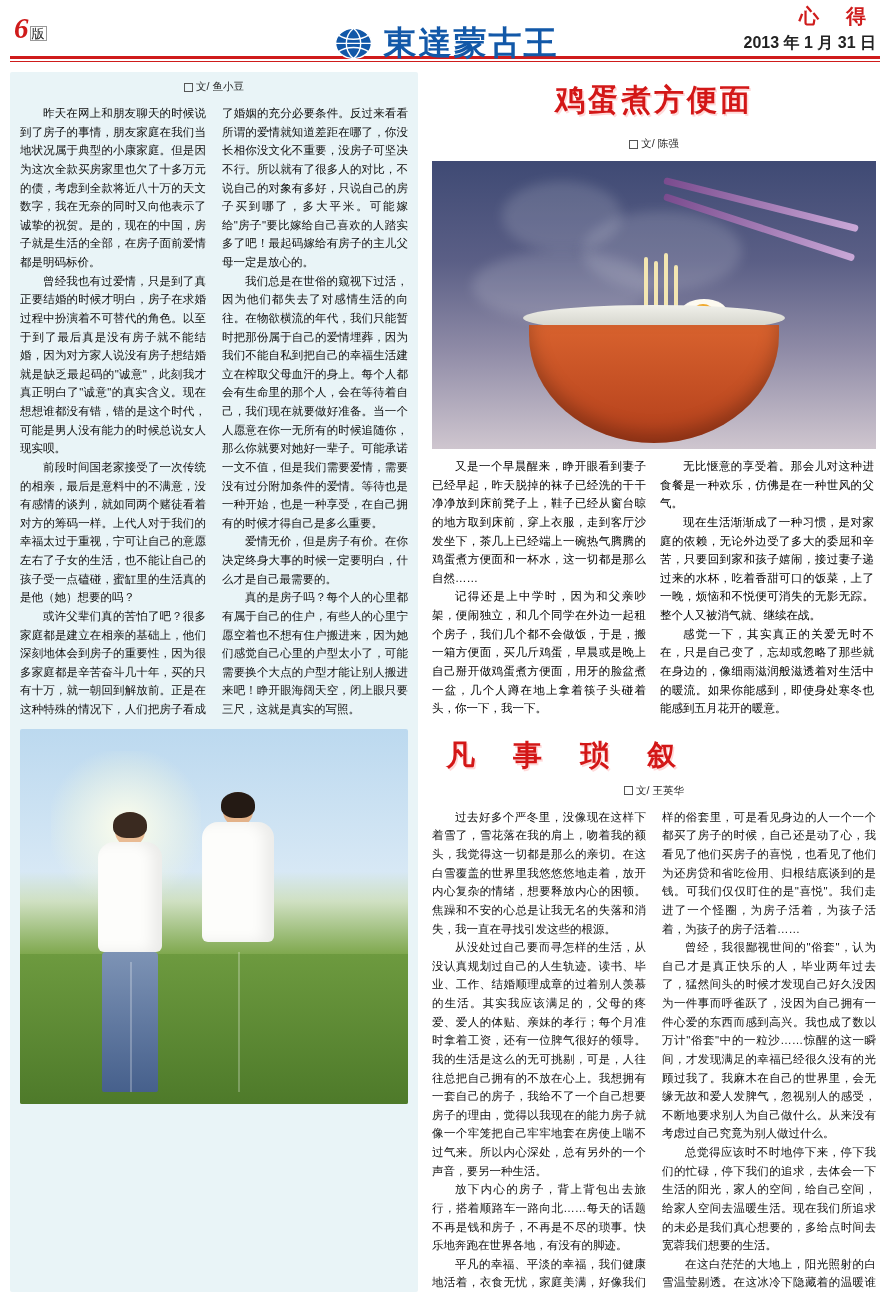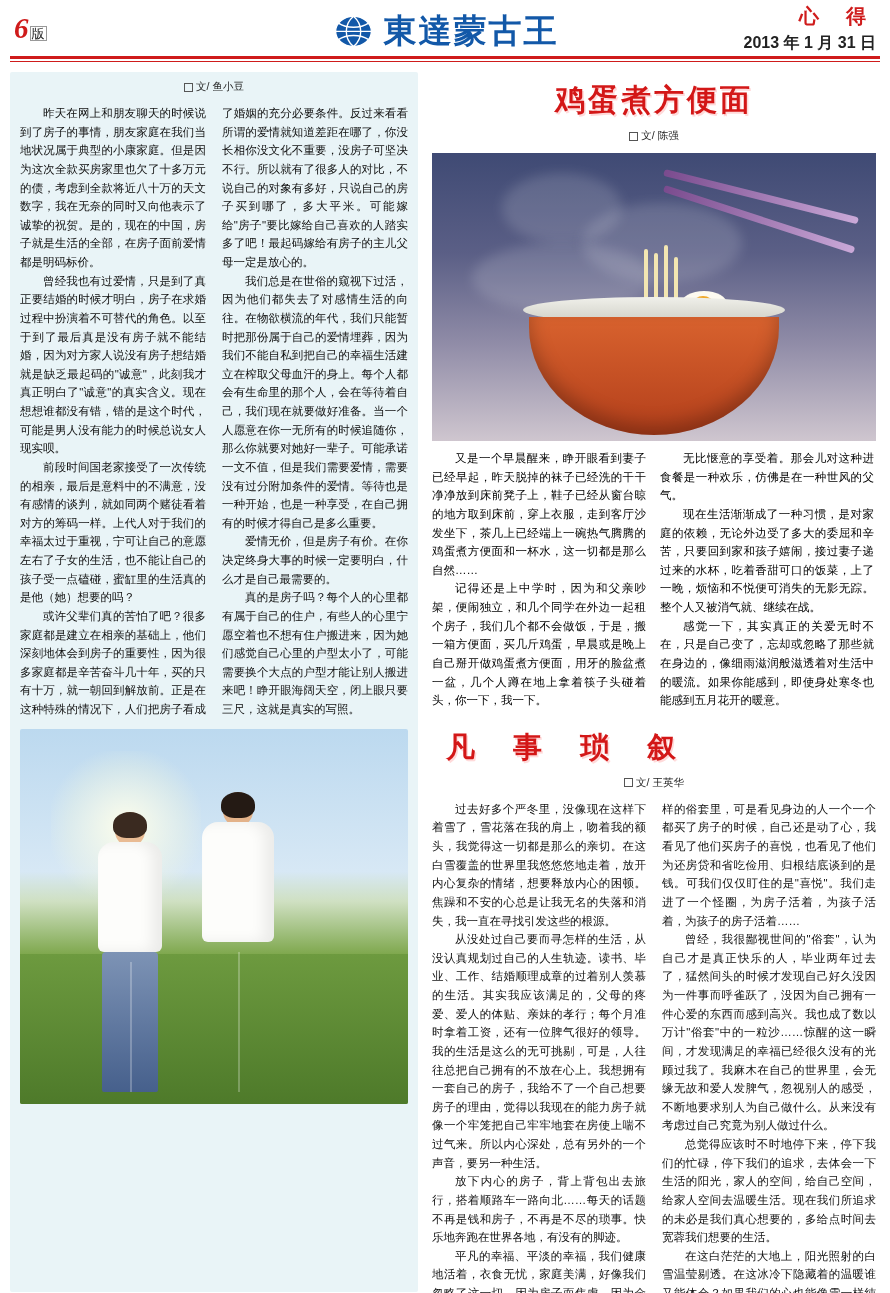--- a/index.html
+++ b/index.html
@@ -43,21 +43,21 @@
     border: 1px solid #999;
     padding: 0 1px;
   }
   .masthead-center {
     position: absolute;
     left: 50%;
     transform: translateX(-50%);
     display: flex;
     align-items: center;
     gap: 8px;
-    top: 8px;
+    top: 20px;
     justify-content: center;
   }
   .globe-logo {
     width: 44px;
     height: 44px;
   }
   .paper-title {
     font-family: "DejaVu Serif", serif;
     font-size: 33px;
     font-weight: bold;
@@ -141,21 +141,21 @@
     vertical-align: middle;
   }
 
   .headline-2 {
     font-family: "DejaVu Serif", serif;
     font-size: 30px;
     font-weight: bold;
     color: #d31717;
     text-align: center;
     letter-spacing: 3px;
-    margin: 8px 0 8px 0;
+    margin: 8px 0 16px 0;
     text-shadow: 1.5px 1.5px 0 #ffdada;
   }
   .headline-3 {
     font-family: "DejaVu Serif", serif;
     font-size: 29px;
     font-weight: bold;
     color: #d31717;
     text-align: left;
     letter-spacing: 14px;
     margin: 18px 0 8px 0;

